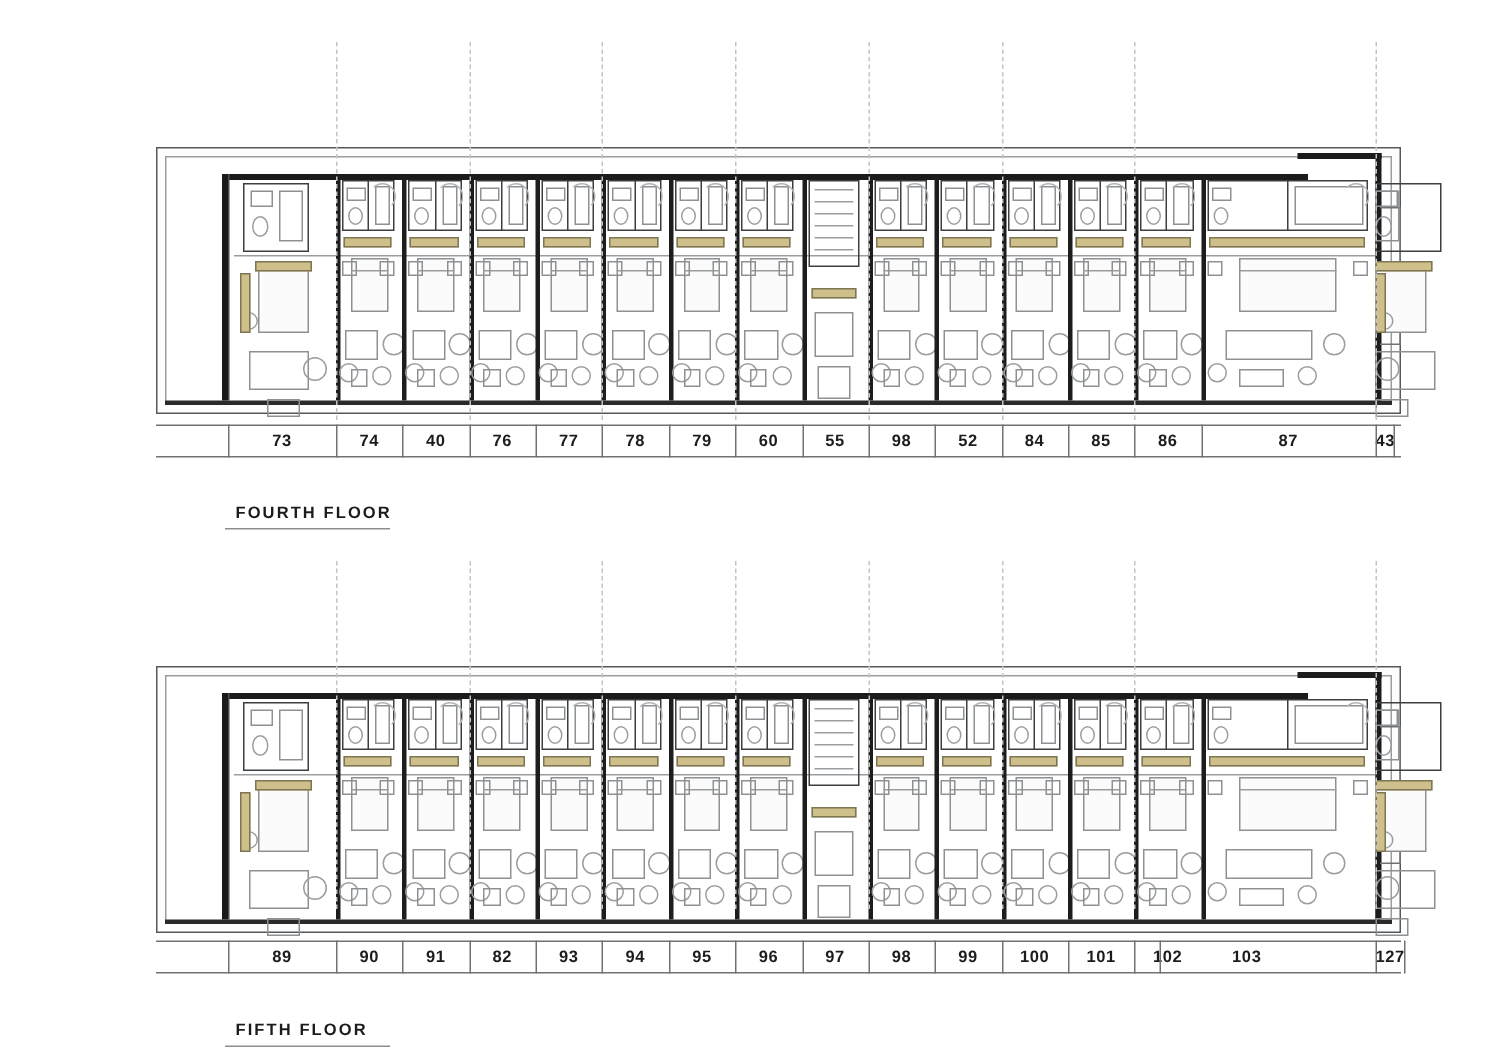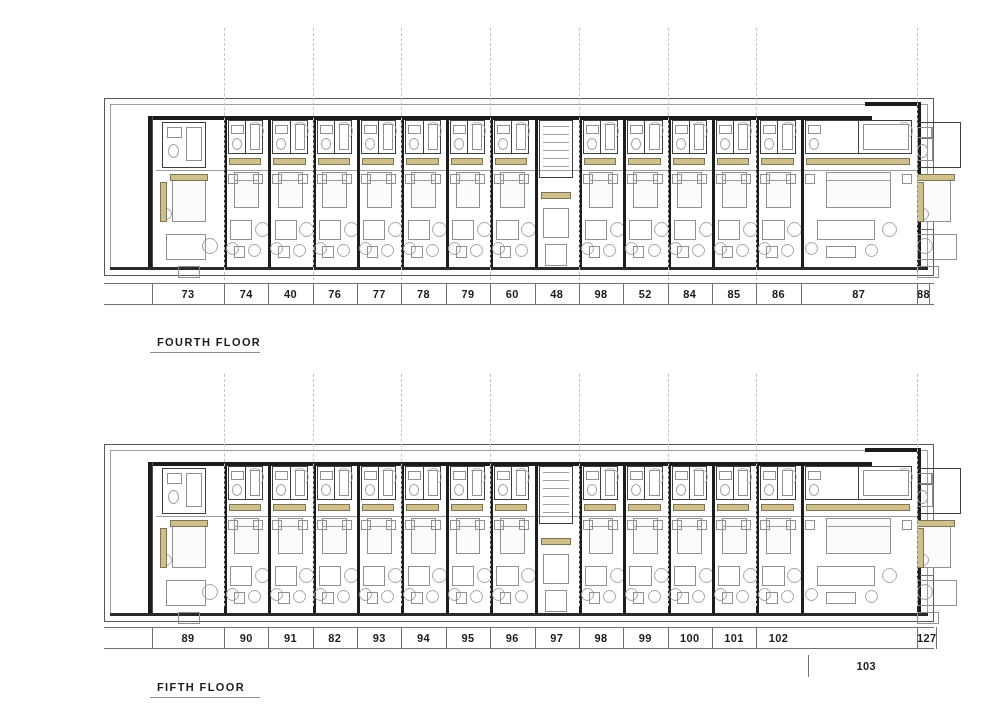--- a/index.html
+++ b/index.html
@@ -515,28 +515,28 @@
     <div class="rule"></div>
     <div class="rule2"></div>
   <div class="numcell" style="left:48px; width:72px;"><div class="tick"></div><span>73</span></div>
       <div class="numcell" style="left:120px; width:44.35714285714286px;"><div class="tick"></div><span>74</span></div>
       <div class="numcell" style="left:164.35714285714286px; width:44.35714285714286px;"><div class="tick"></div><span>40</span></div>
       <div class="numcell" style="left:208.71428571428572px; width:44.35714285714283px;"><div class="tick"></div><span>76</span></div>
       <div class="numcell" style="left:253.07142857142856px; width:44.35714285714289px;"><div class="tick"></div><span>77</span></div>
       <div class="numcell" style="left:297.42857142857144px; width:44.35714285714283px;"><div class="tick"></div><span>78</span></div>
       <div class="numcell" style="left:341.7857142857143px; width:44.35714285714283px;"><div class="tick"></div><span>79</span></div>
       <div class="numcell" style="left:386.1428571428571px; width:44.35714285714289px;"><div class="tick"></div><span>60</span></div>
-      <div class="numcell" style="left:430.5px; width:44.35714285714283px;"><div class="tick"></div><span>48</span></div>
+      <div class="numcell" style="left:430.5px; width:44.35714285714283px;"><div class="tick"></div><span>55</span></div>
       <div class="numcell" style="left:474.85714285714283px; width:44.35714285714283px;"><div class="tick"></div><span>98</span></div>
       <div class="numcell" style="left:519.2142857142857px; width:44.35714285714289px;"><div class="tick"></div><span>52</span></div>
       <div class="numcell" style="left:563.5714285714286px; width:44.357142857142776px;"><div class="tick"></div><span>84</span></div>
       <div class="numcell" style="left:607.9285714285713px; width:44.35714285714289px;"><div class="tick"></div><span>85</span></div>
       <div class="numcell" style="left:652.2857142857142px; width:44.35714285714289px;"><div class="tick"></div><span>86</span></div>
       <div class="numcell" style="left:696.6428571428571px; width:116.35714285714289px;"><div class="tick"></div><span>87</span></div>
-      <div class="numcell" style="left:813px; width:NaNpx;"><div class="tick"></div><div class="tick right"></div><span>88</span></div>
+      <div class="numcell" style="left:813px; width:NaNpx;"><div class="tick"></div><div class="tick right"></div><span>43</span></div>
     </div>
 
   <div class="caption" id="cap-0" style="left:157px; top:336px;">FOURTH FLOOR</div>
   <div class="caption-rule" style="left:150px; top:352px; width:110px;"></div>
 
   <div class="floor-block" id="floor-1" style="left:104px; top:444px; width:830px; height:178px;">
     <div class="plan-frame"></div>
     <div class="plan-inner"></div>
   <div class="wall-top"></div>
       <div class="wall-bottom"></div>
@@ -845,21 +845,21 @@
       <div class="numcell" style="left:253.07142857142856px; width:44.35714285714289px;"><div class="tick"></div><span>93</span></div>
       <div class="numcell" style="left:297.42857142857144px; width:44.35714285714283px;"><div class="tick"></div><span>94</span></div>
       <div class="numcell" style="left:341.7857142857143px; width:44.35714285714283px;"><div class="tick"></div><span>95</span></div>
       <div class="numcell" style="left:386.1428571428571px; width:44.35714285714289px;"><div class="tick"></div><span>96</span></div>
       <div class="numcell" style="left:430.5px; width:44.35714285714283px;"><div class="tick"></div><span>97</span></div>
       <div class="numcell" style="left:474.85714285714283px; width:44.35714285714283px;"><div class="tick"></div><span>98</span></div>
       <div class="numcell" style="left:519.2142857142857px; width:44.35714285714289px;"><div class="tick"></div><span>99</span></div>
       <div class="numcell" style="left:563.5714285714286px; width:44.357142857142776px;"><div class="tick"></div><span>100</span></div>
       <div class="numcell" style="left:607.9285714285713px; width:44.35714285714289px;"><div class="tick"></div><span>101</span></div>
       <div class="numcell" style="left:652.2857142857142px; width:44.35714285714289px;"><div class="tick"></div><span>102</span></div>
-      <div class="numcell" style="left:704px; width:116.35714285714289px;margin-top:28px;"><div class="tick"></div><span>103</span></div>
+      <div class="numcell" style="left:669px; width:116.35714285714289px;"><div class="tick"></div><span>103</span></div>
       <div class="numcell" style="left:813px; width:NaNpx;"><div class="tick"></div><div class="tick right"></div><span>127</span></div>
     </div>
 
   <div class="caption" id="cap-1" style="left:157px; top:681px;">FIFTH FLOOR</div>
   <div class="caption-rule" style="left:150px; top:697px; width:110px;"></div>
 
 <div class="gridline" style="left:224px; top:28px; height:252px;"></div>
     <div class="gridline" style="left:312.7142857142857px; top:28px; height:252px;"></div>
     <div class="gridline" style="left:401.42857142857144px; top:28px; height:252px;"></div>
     <div class="gridline" style="left:490.1428571428571px; top:28px; height:252px;"></div>

